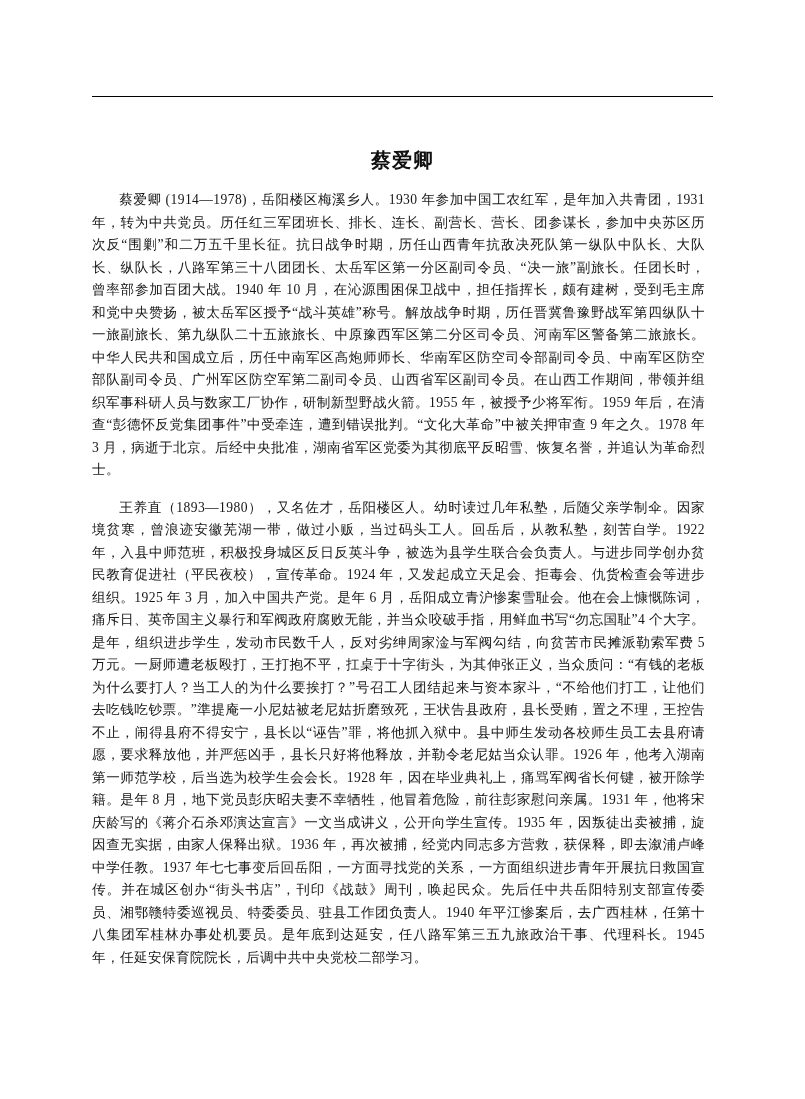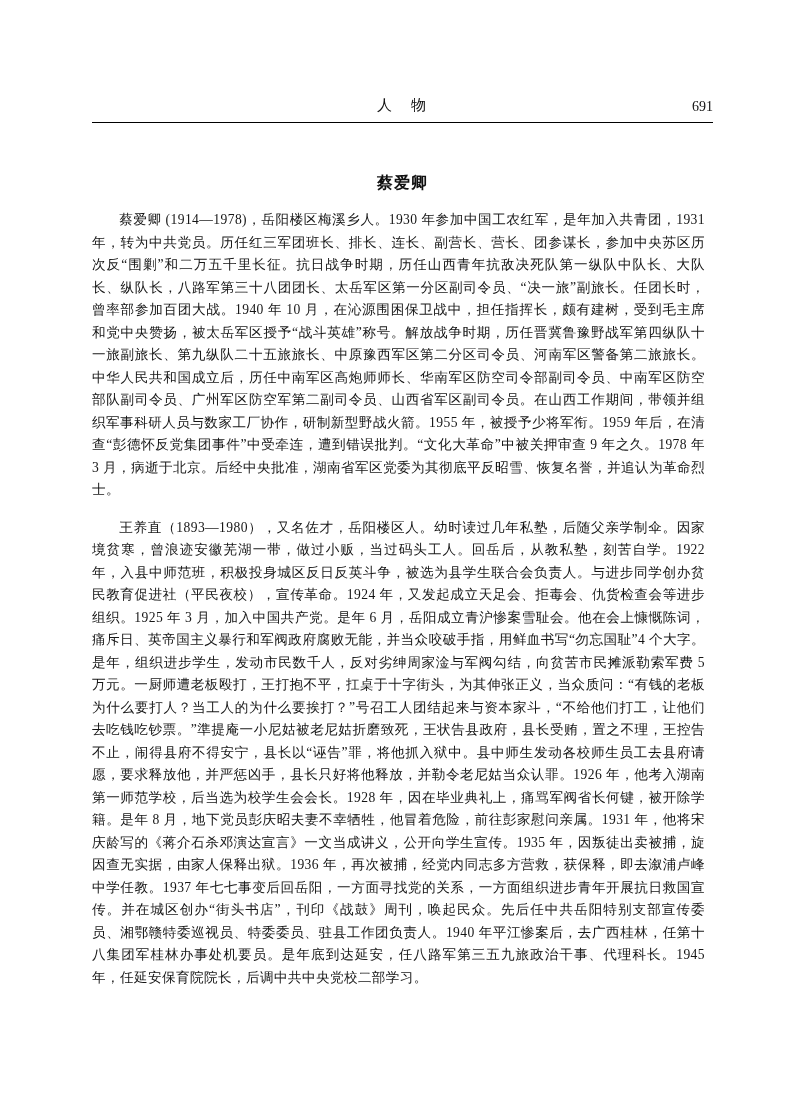--- a/index.html
+++ b/index.html
@@ -39,21 +39,21 @@
     color: #111111;
   }
   .header-rule {
     height: 0;
     border-bottom: 1.6px solid #000000;
     margin: 0;
   }
   .entry-title {
     margin: 0;
     text-align: center;
-    font-size: 16px;
+    font-size: 20px;
     font-weight: 700;
     letter-spacing: 1px;
     color: #101010;
   }
   .entry:first-of-type .entry-title {
     margin-top: 50px;
   }
   .entry + .entry .entry-title {
     margin-top: 27px;
   }
@@ -66,24 +66,20 @@
     text-indent: 2em;
     letter-spacing: 0.4px;
     color: #151515;
   }
 </style>
 </head>
 <body>
 
 <div class="page">
 
-  <header class="page-header">
-    <span class="running-title">人　物</span>
-    <span class="page-number">691</span>
-  </header>
   <div class="header-rule"></div>
 
   <section class="entry">
     <h1 class="entry-title">蔡爱卿</h1>
     <p class="entry-body">蔡爱卿 (1914—1978)，岳阳楼区梅溪乡人。1930 年参加中国工农红军，是年加入共青团，1931 年，转为中共党员。历任红三军团班长、排长、连长、副营长、营长、团参谋长，参加中央苏区历次反“围剿”和二万五千里长征。抗日战争时期，历任山西青年抗敌决死队第一纵队中队长、大队长、纵队长，八路军第三十八团团长、太岳军区第一分区副司令员、“决一旅”副旅长。任团长时，曾率部参加百团大战。1940 年 10 月，在沁源围困保卫战中，担任指挥长，颇有建树，受到毛主席和党中央赞扬，被太岳军区授予“战斗英雄”称号。解放战争时期，历任晋冀鲁豫野战军第四纵队十一旅副旅长、第九纵队二十五旅旅长、中原豫西军区第二分区司令员、河南军区警备第二旅旅长。中华人民共和国成立后，历任中南军区高炮师师长、华南军区防空司令部副司令员、中南军区防空部队副司令员、广州军区防空军第二副司令员、山西省军区副司令员。在山西工作期间，带领并组织军事科研人员与数家工厂协作，研制新型野战火箭。1955 年，被授予少将军衔。1959 年后，在清查“彭德怀反党集团事件”中受牵连，遭到错误批判。“文化大革命”中被关押审查 9 年之久。1978 年 3 月，病逝于北京。后经中央批准，湖南省军区党委为其彻底平反昭雪、恢复名誉，并追认为革命烈士。</p>
   </section>
 
   <section class="entry">
     <p class="entry-body">王养直（1893—1980），又名佐才，岳阳楼区人。幼时读过几年私塾，后随父亲学制伞。因家境贫寒，曾浪迹安徽芜湖一带，做过小贩，当过码头工人。回岳后，从教私塾，刻苦自学。1922 年，入县中师范班，积极投身城区反日反英斗争，被选为县学生联合会负责人。与进步同学创办贫民教育促进社（平民夜校），宣传革命。1924 年，又发起成立天足会、拒毒会、仇货检查会等进步组织。1925 年 3 月，加入中国共产党。是年 6 月，岳阳成立青沪惨案雪耻会。他在会上慷慨陈词，痛斥日、英帝国主义暴行和军阀政府腐败无能，并当众咬破手指，用鲜血书写“勿忘国耻”4 个大字。是年，组织进步学生，发动市民数千人，反对劣绅周家淦与军阀勾结，向贫苦市民摊派勒索军费 5 万元。一厨师遭老板殴打，王打抱不平，扛桌于十字街头，为其伸张正义，当众质问：“有钱的老板为什么要打人？当工人的为什么要挨打？”号召工人团结起来与资本家斗，“不给他们打工，让他们去吃钱吃钞票。”準提庵一小尼姑被老尼姑折磨致死，王状告县政府，县长受贿，置之不理，王控告不止，闹得县府不得安宁，县长以“诬告”罪，将他抓入狱中。县中师生发动各校师生员工去县府请愿，要求释放他，并严惩凶手，县长只好将他释放，并勒令老尼姑当众认罪。1926 年，他考入湖南第一师范学校，后当选为校学生会会长。1928 年，因在毕业典礼上，痛骂军阀省长何键，被开除学籍。是年 8 月，地下党员彭庆昭夫妻不幸牺牲，他冒着危险，前往彭家慰问亲属。1931 年，他将宋庆龄写的《蒋介石杀邓演达宣言》一文当成讲义，公开向学生宣传。1935 年，因叛徒出卖被捕，旋因查无实据，由家人保释出狱。1936 年，再次被捕，经党内同志多方营救，获保释，即去溆浦卢峰中学任教。1937 年七七事变后回岳阳，一方面寻找党的关系，一方面组织进步青年开展抗日救国宣传。并在城区创办“街头书店”，刊印《战鼓》周刊，唤起民众。先后任中共岳阳特别支部宣传委员、湘鄂赣特委巡视员、特委委员、驻县工作团负责人。1940 年平江惨案后，去广西桂林，任第十八集团军桂林办事处机要员。是年底到达延安，任八路军第三五九旅政治干事、代理科长。1945 年，任延安保育院院长，后调中共中央党校二部学习。</p>
   </section>

